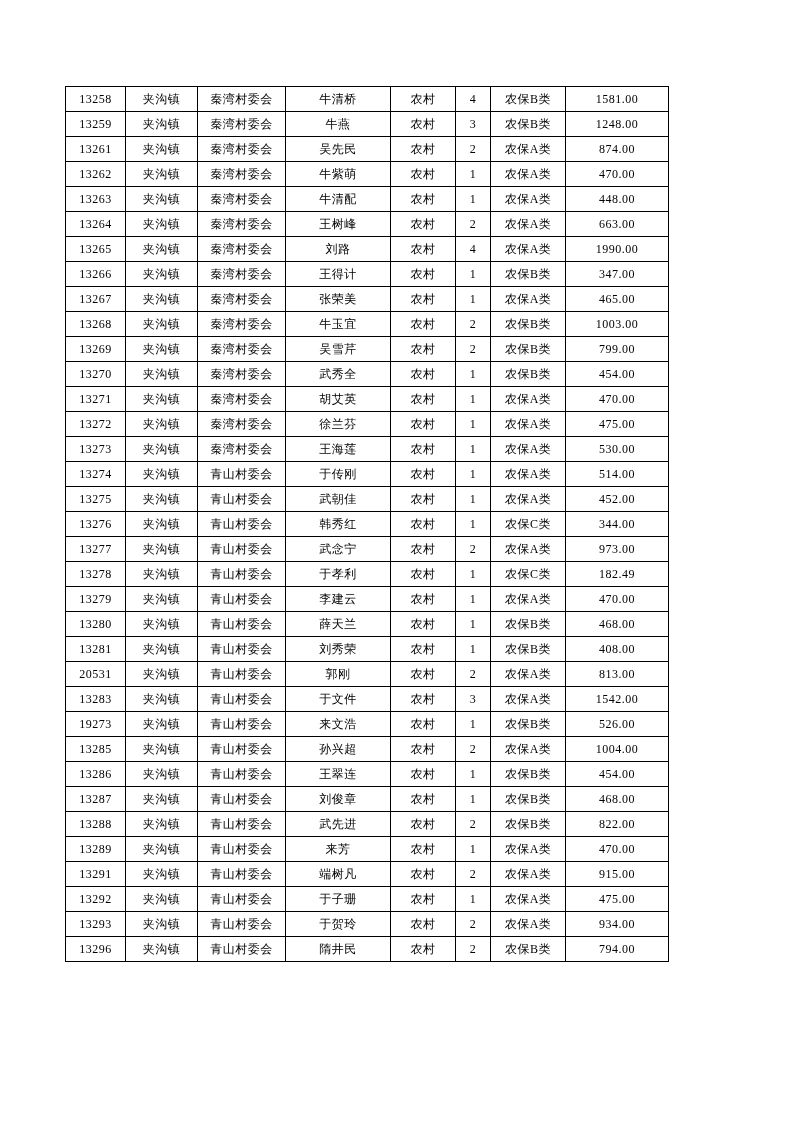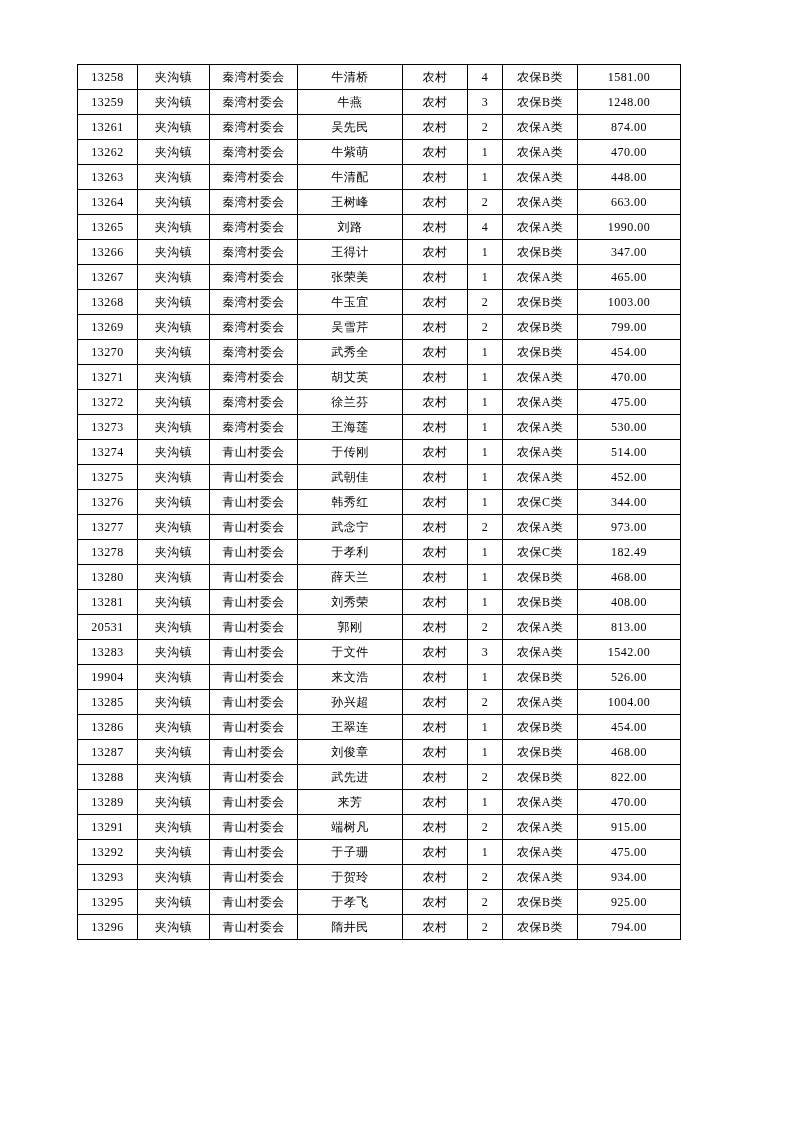--- a/index.html
+++ b/index.html
@@ -10,23 +10,22 @@
   body {
     width: 793px;
     height: 1122px;
     position: relative;
     font-family: "Liberation Serif", "DejaVu Serif", serif;
     color: #000000;
   }
   .sheet {
     position: absolute;
     left: 65px;
-    top: 64px;
+    top: 86px;
     width: 603px;
-    margin-left: 12px;
   }
   table.data-table {
     border-collapse: collapse;
     width: 100%;
     table-layout: fixed;
   }
   table.data-table td {
     border: 1px solid #000000;
     height: 24px;
     padding: 0 2px;
@@ -258,20 +257,30 @@
           <td>13278</td>
           <td>夹沟镇</td>
           <td>青山村委会</td>
           <td>于孝利</td>
           <td>农村</td>
           <td>1</td>
           <td>农保C类</td>
           <td>182.49</td>
         </tr>
         <tr>
+          <td>13279</td>
+          <td>夹沟镇</td>
+          <td>青山村委会</td>
+          <td>李建云</td>
+          <td>农村</td>
+          <td>1</td>
+          <td>农保A类</td>
+          <td>470.00</td>
+        </tr>
+        <tr>
           <td>13280</td>
           <td>夹沟镇</td>
           <td>青山村委会</td>
           <td>薛天兰</td>
           <td>农村</td>
           <td>1</td>
           <td>农保B类</td>
           <td>468.00</td>
         </tr>
         <tr>
@@ -298,21 +307,21 @@
           <td>13283</td>
           <td>夹沟镇</td>
           <td>青山村委会</td>
           <td>于文件</td>
           <td>农村</td>
           <td>3</td>
           <td>农保A类</td>
           <td>1542.00</td>
         </tr>
         <tr>
-          <td>19904</td>
+          <td>19273</td>
           <td>夹沟镇</td>
           <td>青山村委会</td>
           <td>来文浩</td>
           <td>农村</td>
           <td>1</td>
           <td>农保B类</td>
           <td>526.00</td>
         </tr>
         <tr>
           <td>13285</td>
@@ -386,30 +395,20 @@
         </tr>
         <tr>
           <td>13293</td>
           <td>夹沟镇</td>
           <td>青山村委会</td>
           <td>于贺玲</td>
           <td>农村</td>
           <td>2</td>
           <td>农保A类</td>
           <td>934.00</td>
-        </tr>
-        <tr>
-          <td>13295</td>
-          <td>夹沟镇</td>
-          <td>青山村委会</td>
-          <td>于孝飞</td>
-          <td>农村</td>
-          <td>2</td>
-          <td>农保B类</td>
-          <td>925.00</td>
         </tr>
         <tr>
           <td>13296</td>
           <td>夹沟镇</td>
           <td>青山村委会</td>
           <td>隋井民</td>
           <td>农村</td>
           <td>2</td>
           <td>农保B类</td>
           <td>794.00</td>

